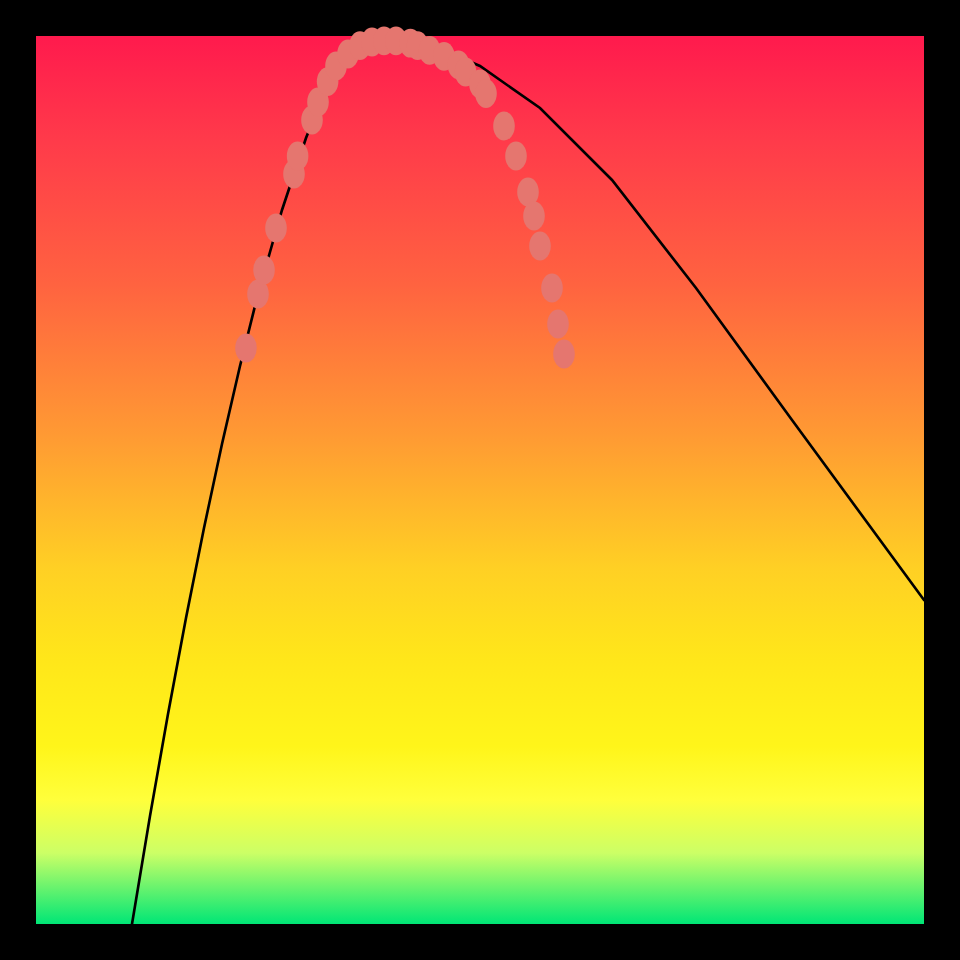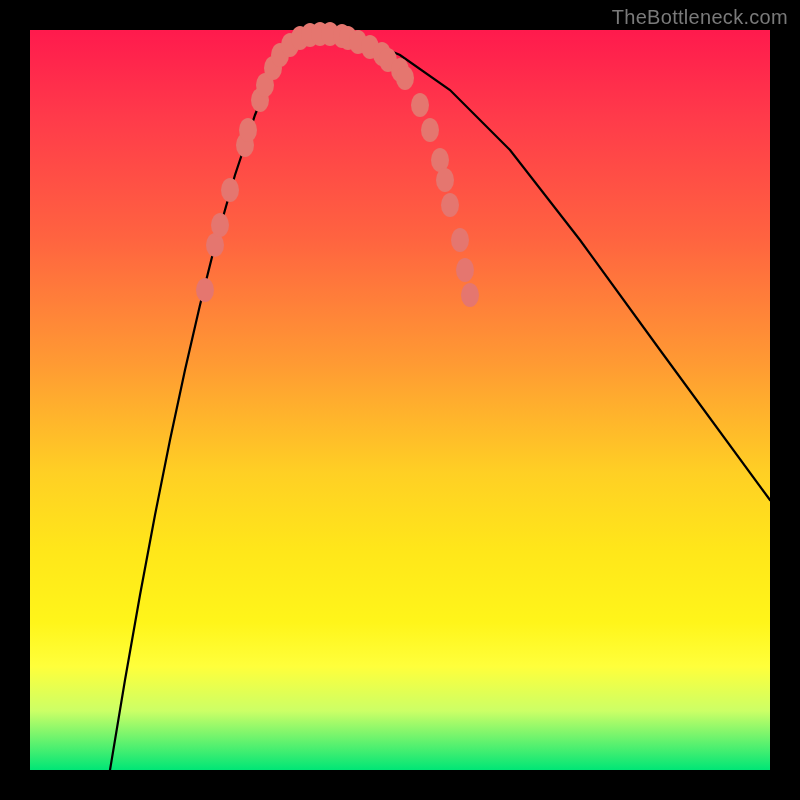--- a/index.html
+++ b/index.html
@@ -103,14 +103,13 @@
           <ellipse cx="400" cy="100" rx="9" ry="12" class="marker"></ellipse>
           <ellipse cx="410" cy="130" rx="9" ry="12" class="marker"></ellipse>
           <ellipse cx="415" cy="150" rx="9" ry="12" class="marker"></ellipse>
           <ellipse cx="420" cy="175" rx="9" ry="12" class="marker"></ellipse>
           <ellipse cx="430" cy="210" rx="9" ry="12" class="marker"></ellipse>
           <ellipse cx="435" cy="240" rx="9" ry="12" class="marker"></ellipse>
           <ellipse cx="440" cy="265" rx="9" ry="12" class="marker"></ellipse>
         </g>
     </svg>
   </div>
-  <div class="watermark">TheBottleneck.com</div>
 </div>
 
 </body></html>

